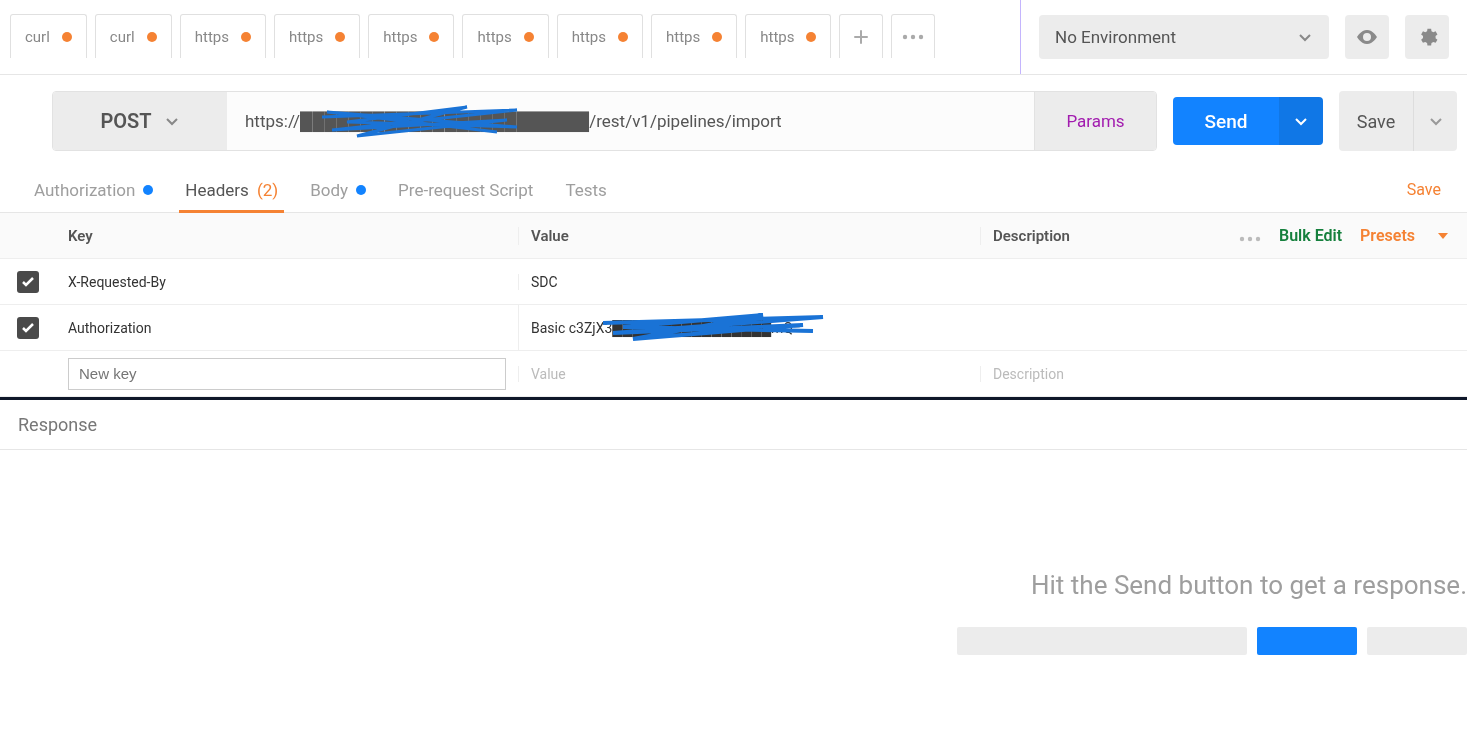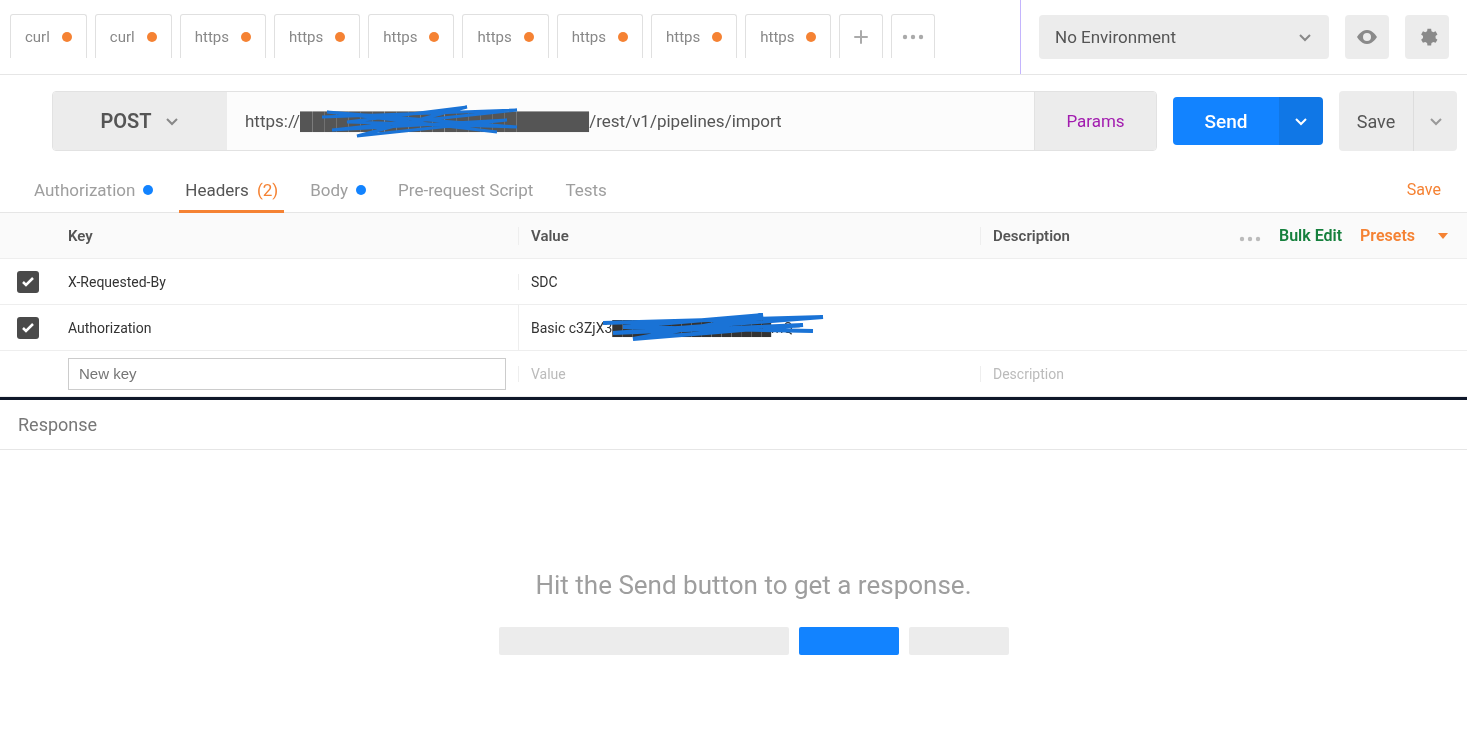--- a/index.html
+++ b/index.html
@@ -156,21 +156,21 @@
   .ht-row.new input {
     border:1px solid #ccc; height:32px; width:100%; padding:0 10px; font-size:15px;
   }
   .ht-row.new .ghost { color:#bbb; }
 
   
   .response-hdr {
     padding:14px 18px; color:#777; font-size:18px; border-bottom:1px solid #e6e6e6;
   }
   .response-body {
-    display:flex; flex-direction:column; align-items:center; justify-content:center;
+    display:flex; flex-direction:column; align-items:flex-end; justify-content:center;
     gap:27px; padding-top:120px;padding-left:40px;
   }
   .response-body .msg { color:#9e9e9e; font-size:26px; }
   .bar-group { display:flex; gap:10px; }
   .bar { height:28px; background:#ececec; border-radius:2px; }
   .bar.w1 { width:290px; }
   .bar.w2 { width:100px; background:#1283ff; }
   .bar.w3 { width:100px; }
 
   .chev { display:inline-block; }

